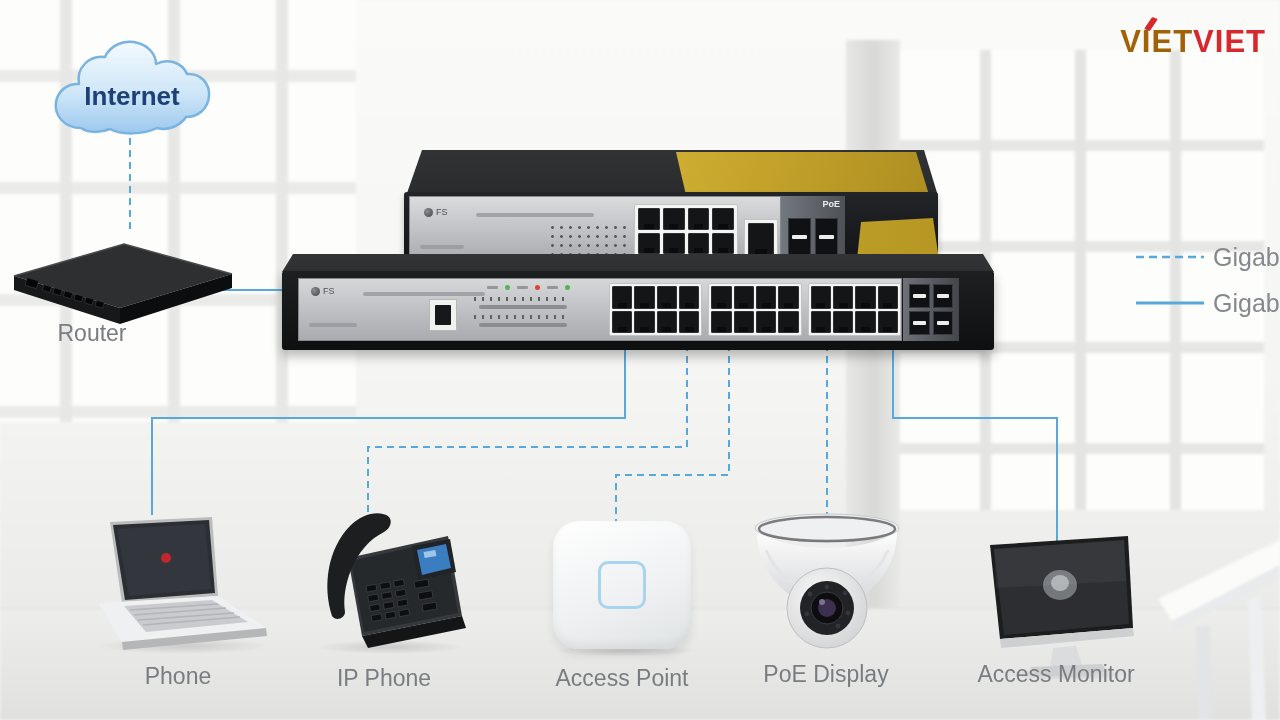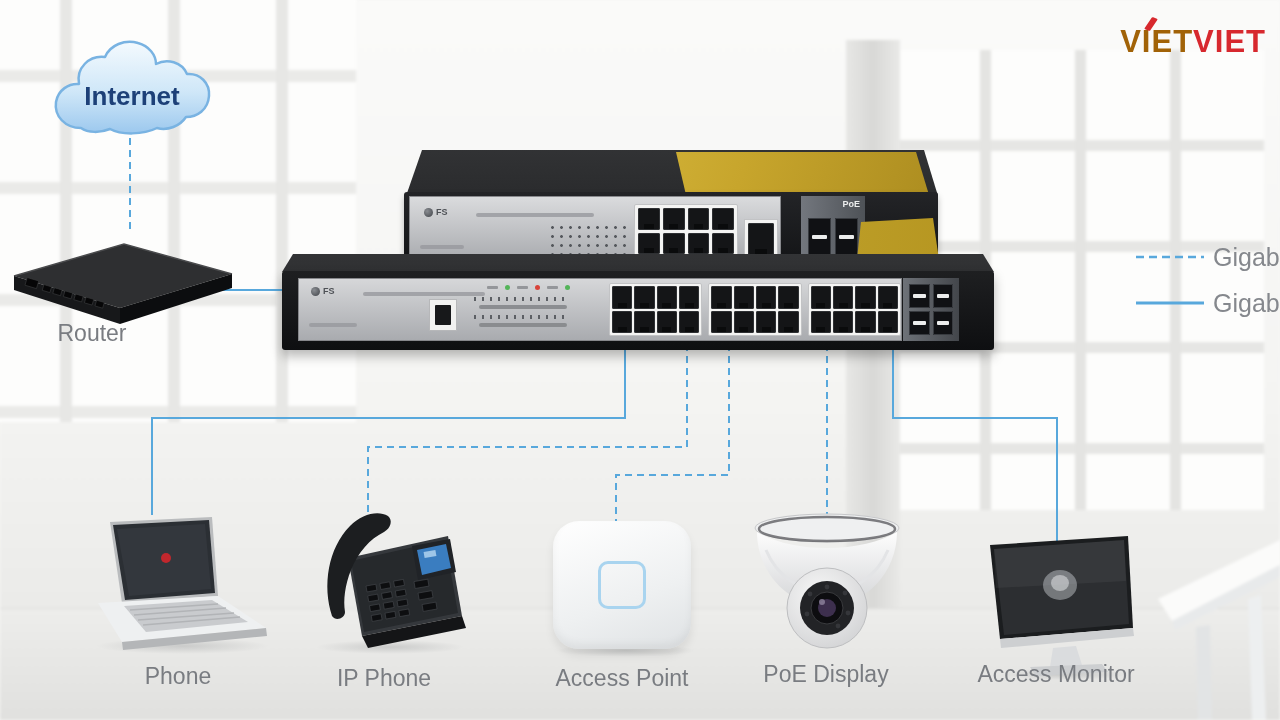--- a/index.html
+++ b/index.html
@@ -39,37 +39,37 @@
   .sw-top{left:398px;top:146px;width:545px;height:126px;z-index:3;}
   .sw-bot{left:281px;top:216px;width:714px;height:136px;z-index:4;}
   .ts-topface{position:absolute;inset:0;background:linear-gradient(180deg,#323335,#1e1f21);
     clip-path:polygon(24px 4px,526px 4px,540px 50px,8px 50px);}
   .ts-sticker{position:absolute;inset:0;background:linear-gradient(110deg,#e6cc4d,#c7a52c 60%,#a8891e);
     clip-path:polygon(278px 6px,518px 6px,531px 49px,288px 49px);}
   .ts-chassis{position:absolute;left:6px;top:46px;width:534px;height:78px;border-radius:3px;
     background:linear-gradient(180deg,#232427,#121315);box-shadow:0 4px 6px rgba(0,0,0,.25);}
   .ts-face{position:absolute;left:11px;top:50px;width:372px;height:68px;
     background:linear-gradient(180deg,#dadbdd,#a7a9ad);border:1px solid #88898d;}
-  .ts-sfp-panel{position:absolute;left:403px;top:50px;width:64px;height:68px;
+  .ts-sfp-panel{position:absolute;left:383px;top:50px;width:64px;height:68px;
     background:linear-gradient(90deg,#73777e,#4e5257);}
   .poe-badge{position:absolute;top:3px;right:5px;font-size:9px;font-weight:bold;color:#eceded;}
 
   .bs-gold{position:absolute;inset:0;background:linear-gradient(100deg,#d8bc3e,#b3931f);
     clip-path:polygon(580px 6px,652px 2px,660px 58px,574px 62px);}
   .bs-topface{position:absolute;inset:0;background:linear-gradient(180deg,#38393b,#242527);
     clip-path:polygon(12px 38px,702px 38px,713px 56px,1px 56px);}
   .bs-chassis{position:absolute;left:1px;top:55px;width:712px;height:79px;border-radius:3px;
     background:linear-gradient(180deg,#1e1f21,#0e0f11);box-shadow:0 6px 12px rgba(0,0,0,.28);}
   .bs-face{position:absolute;left:17px;top:62px;width:604px;height:63px;
     background:linear-gradient(180deg,#d6d7d9,#a9abaf);border:1px solid #86878b;}
   .bs-sfp-panel{position:absolute;left:622px;top:62px;width:56px;height:63px;
     background:linear-gradient(90deg,#6e7278,#43464b);}
 
   .fs-logo{position:absolute;display:flex;align-items:center;gap:3px;
-    color:#4e5156;font-weight:bold;font-size:9px;}
+    color:#4e5156;font-weight:normal;font-size:9px;}
   .fs-logo::before{content:"";width:9px;height:9px;border-radius:50%;
     background:radial-gradient(circle at 35% 35%,#8a8d92,#3f4247);}
   .ts-face .fs-logo{left:14px;top:10px;}
   .bs-face .fs-logo{left:12px;top:7px;}
 
   .smudge{position:absolute;height:4px;background:#97999d;border-radius:2px;opacity:.8;}
   .ts-face .m1{left:10px;top:48px;width:44px;}
   .ts-face .d1{left:66px;top:16px;width:118px;}
   .bs-face .m1{left:10px;top:44px;width:48px;}
   .bs-face .d1{left:64px;top:13px;width:122px;}

